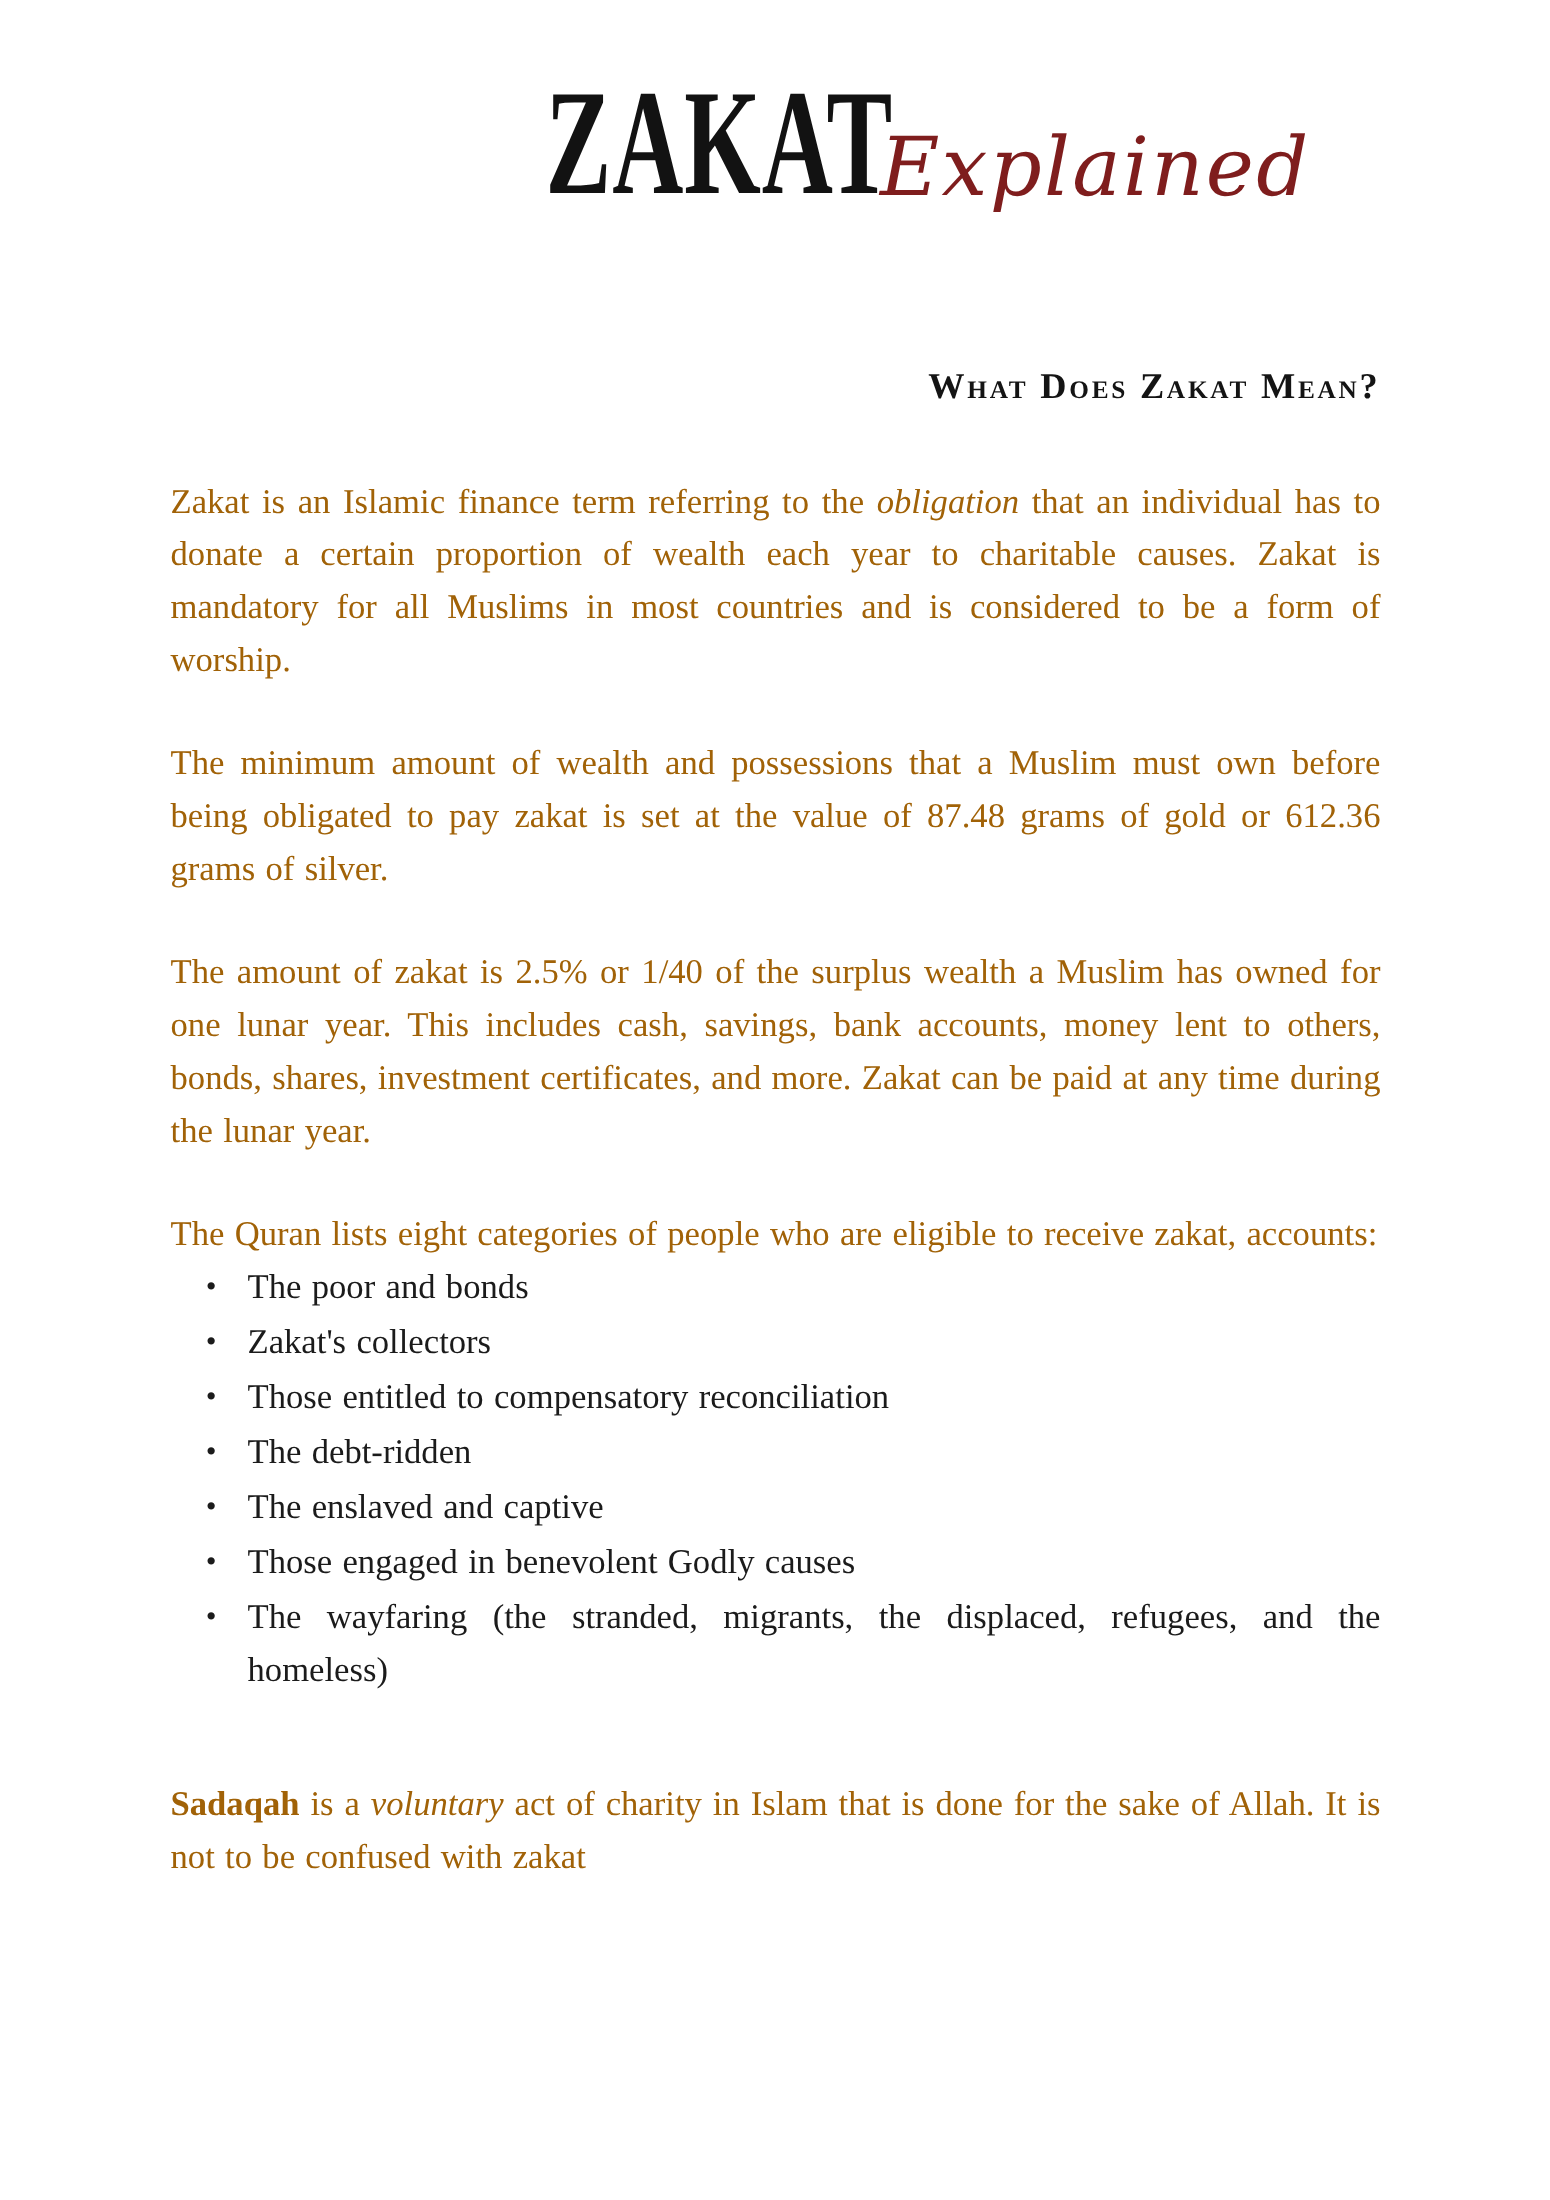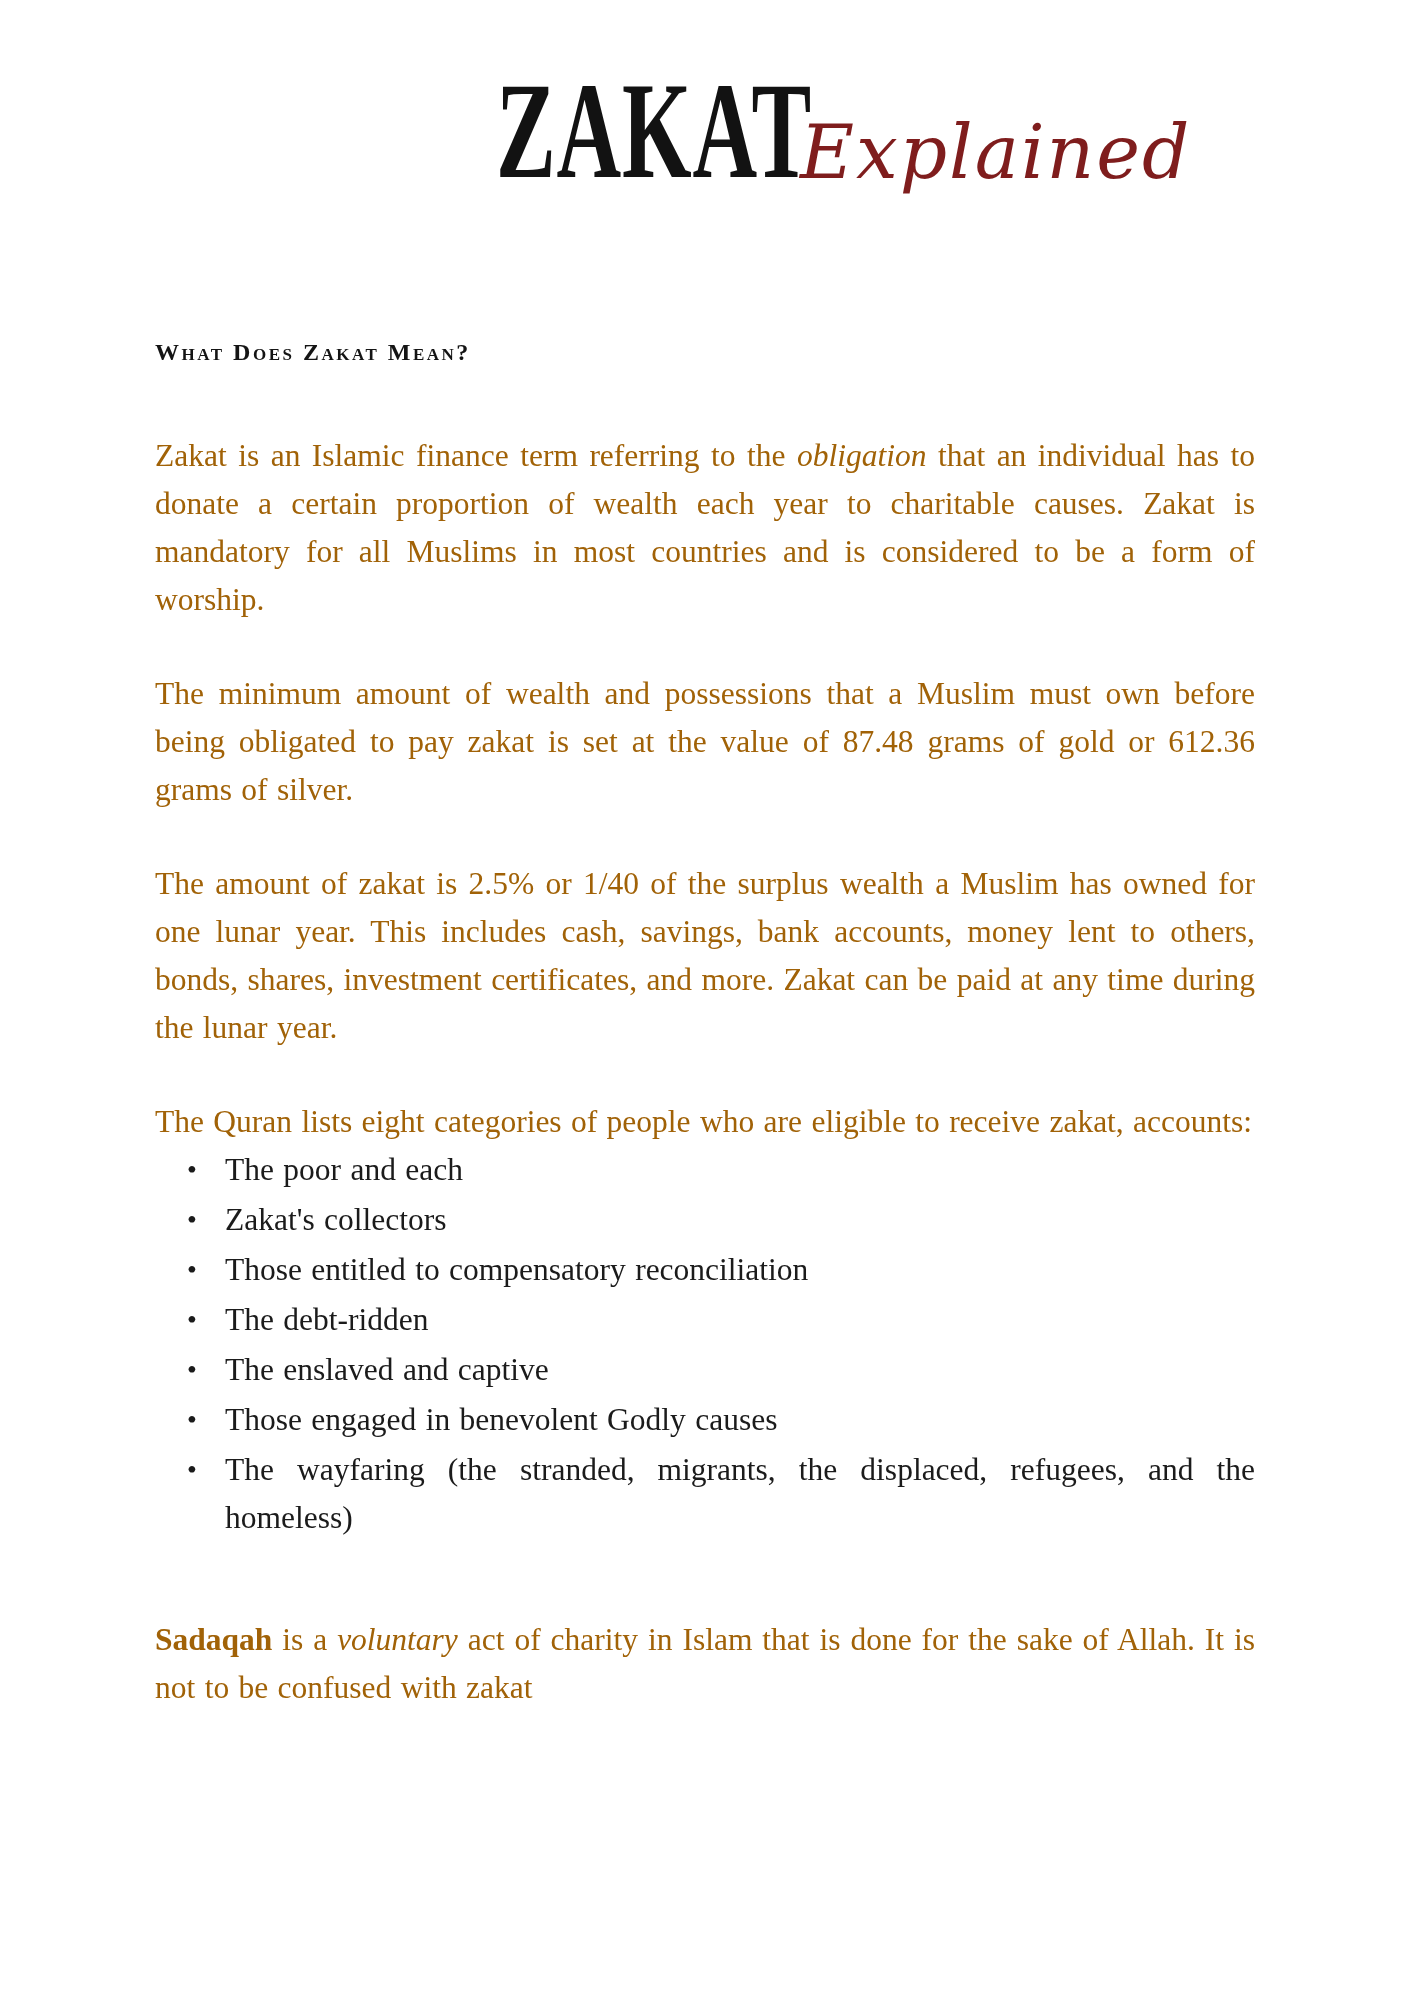--- a/index.html
+++ b/index.html
@@ -50,24 +50,25 @@
 
   
   .content {
     position: relative;
     margin: 0 154px 0 155px;   
   }
   .section-heading {
     margin: 92px 0 0 0;
     font-variant: small-caps;
     font-weight: bold;
-    font-size: 24px;
+    font-size: 33px;
     line-height: 40px;
     letter-spacing: 2.5px;
     color: #141414;
+    text-align: right;
   }
   .para {
     margin: 0 0 46px 0;
     font-size: 31.5px;
     line-height: 48px;
     text-align: justify;
     word-spacing: 1.5px;
     color: #a16207;
   }
   .para.first {
@@ -121,21 +122,21 @@
 
     <p class="para first"><span>Zakat is an Islamic finance term referring to the </span><span class="em">obligation</span><span> that an individual has to donate a certain proportion of wealth each year to charitable causes. Zakat is mandatory for all Muslims in most countries and is considered to be a form of worship.</span></p>
 
     <p class="para">The minimum amount of wealth and possessions that a Muslim must own before being obligated to pay zakat is set at the value of 87.48 grams of gold or 612.36 grams of silver.</p>
 
     <p class="para">The amount of zakat is 2.5% or 1/40 of the surplus wealth a Muslim has owned for one lunar year. This includes cash, savings, bank accounts, money lent to others, bonds, shares, investment certificates, and more. Zakat can be paid at any time during the lunar year.</p>
 
     <p class="para no-gap">The Quran lists eight categories of people who are eligible to receive zakat, accounts:</p>
 
     <ul class="bullets">
-      <li>The poor and each</li>
+      <li>The poor and bonds</li>
       <li>Zakat's collectors</li>
       <li>Those entitled to compensatory reconciliation</li>
       <li>The debt-ridden</li>
       <li>The enslaved and captive</li>
       <li>Those engaged in benevolent Godly causes</li>
       <li>The wayfaring (the stranded, migrants, the displaced, refugees, and the homeless)</li>
     </ul>
 
     <p class="para last"><span class="b">Sadaqah</span><span> is a </span><span class="em">voluntary</span><span> act of charity in Islam that is done for the sake of Allah. It is not to be confused with zakat</span></p>
 

